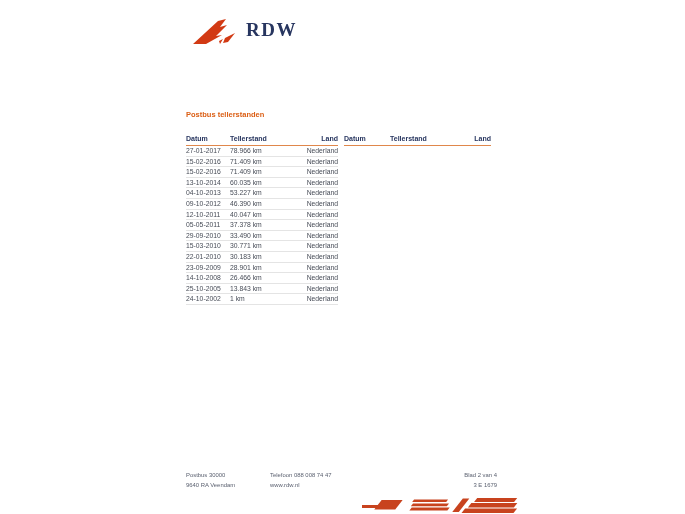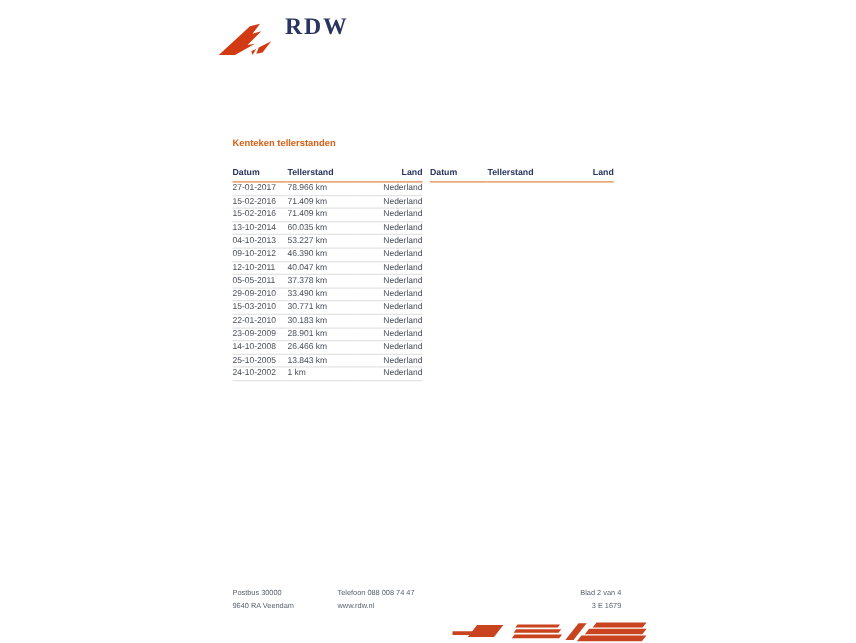--- a/index.html
+++ b/index.html
@@ -1,21 +1,21 @@
 <!DOCTYPE html>
 <html><head>
 <meta charset="utf-8">
 <style>
   html,body{margin:0;padding:0;background:#ffffff;}
   .page{
     position:relative;width:685px;height:514px;background:#ffffff;
     overflow:hidden;font-family:"Liberation Sans",sans-serif;
   }
   
-  .logo{position:absolute;left:174px;top:12px;display:flex;align-items:flex-start;}
+  .logo{position:absolute;left:192px;top:12px;display:flex;align-items:center;}
   .logo svg{display:block;margin-top:5px;}
   .logo-text{
     font-family:"Liberation Serif",serif;font-weight:bold;
     font-size:19px;letter-spacing:1.5px;color:#27355F;margin-left:6px;line-height:20px;
   }
   .title-block{position:absolute;left:360px;top:12px;width:160px;}
   .doc-title{
     margin:0;font-family:"Liberation Serif",serif;font-weight:bold;
     font-size:15px;color:#DB5E14;letter-spacing:.2px;white-space:nowrap;
   }
@@ -64,21 +64,21 @@
   <div class="logo">
     <svg width="48" height="30" viewBox="0 0 48 30">
       <path fill="#D23A14" d="M1,27 L26,4 L34,2 L28,10 L35,8 L24,19 L30,18 L14,27 Z"></path>
       <path fill="#D23A14" d="M33,21 L43,16 L36,25 L31,26 Z"></path>
       <path fill="#D23A14" d="M27,24 L31,22 L28,27 Z"></path>
     </svg>
     <span class="logo-text">RDW</span>
   </div>
 
 
-  <h2 class="section-title">Kenteken tellerstanden</h2>
+  <h2 class="section-title">Postbus tellerstanden</h2>
 
   <div class="tables">
     <table class="odo left">
       <colgroup>
           <col style="width:44px">
           <col style="width:56px">
           <col style="width:52px">
         </colgroup>
       <thead>
         <tr>

